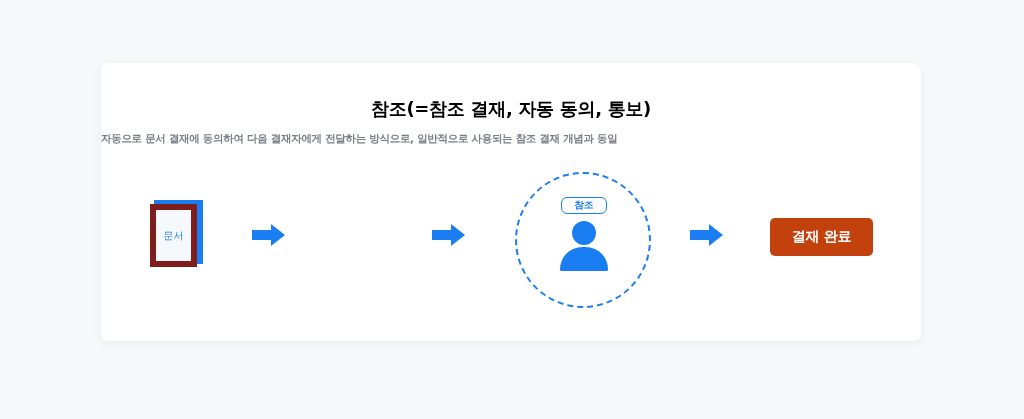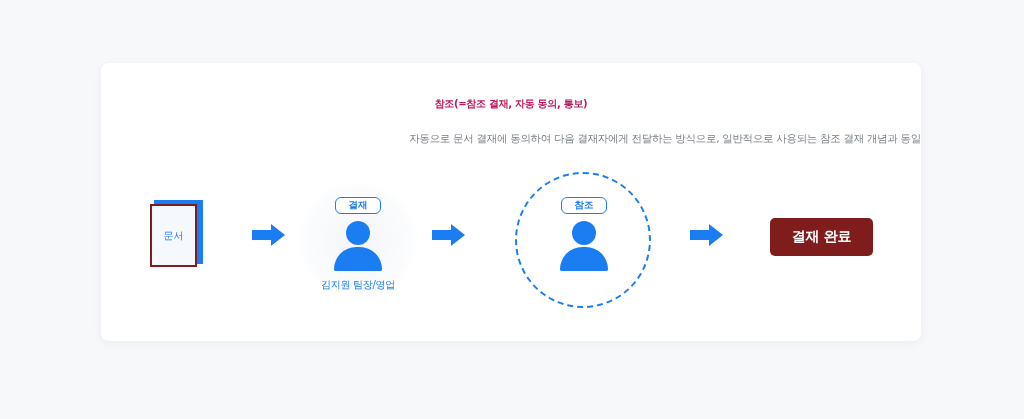--- a/index.html
+++ b/index.html
@@ -5,31 +5,31 @@
   * { box-sizing: border-box; margin: 0; padding: 0; }
   html, body { width: 1024px; height: 419px; background: #f7f8fa; overflow: hidden; }
   body { font-family: "DejaVu Sans", "Liberation Sans", sans-serif; position: relative; }
   .card {
     position: absolute; left: 101px; top: 63px; width: 820px; height: 278px;
     background: #ffffff; border-radius: 8px;
     box-shadow: 0 2px 10px rgba(30, 50, 90, 0.06);
   }
   .title {
     position: absolute; left: 0; right: 0; top: 34px; text-align: center;
-    color: #be185d; font-size: 10px; font-weight: bold; letter-spacing: -0.3px;
+    color: #000000; font-size: 18px; font-weight: bold; letter-spacing: -0.3px;
   }
   .subtitle {
-    position: absolute; left: 0; right: 0; top: 69px; text-align: right;
-    color: #7a7f87; font-size: 10.5px; letter-spacing: -0.3px;
+    position: absolute; left: 0; right: 0; top: 69px; text-align: left;
+    color: #7a7f87; font-size: 10.5px; letter-spacing: -0.3px; font-weight: bold;
   }
   .doc { position: absolute; left: 48px; top: 135px; width: 56px; height: 70px; }
   .doc .back { position: absolute; left: 5px; top: 2px; width: 49px; height: 64px; background: #1a7ef2; }
   .doc .front {
     position: absolute; left: 1px; top: 6px; width: 47px; height: 63px;
-    background: #f5f8fc; border: 2px solid #7f1d1d;
+    background: #f5f8fc; border: 6px solid #7f1d1d;
     display: flex; align-items: center; justify-content: center;
     color: #1a7ef2; font-size: 10px;
   }
   .arrow { position: absolute; width: 34px; height: 22px; }
   .arrow .shaft { position: absolute; left: 0; top: 6px; width: 20px; height: 10px; background: #1a7ef2; }
   .arrow .head {
     position: absolute; left: 19px; top: 0; width: 0; height: 0;
     border-top: 11px solid transparent; border-bottom: 11px solid transparent;
     border-left: 14px solid #1a7ef2;
   }
@@ -52,21 +52,21 @@
   .person .body-c {
     position: absolute; left: 0; top: 26px; width: 48px; height: 24px;
     background: #1a7ef2; border-radius: 24px 24px 2px 2px;
   }
   .node-label {
     position: absolute; left: 0; right: 0; top: 107px; text-align: center;
     color: #1a7ef2; font-size: 10px; letter-spacing: -0.3px;
   }
   .done-btn {
     position: absolute; left: 669px; top: 155px; width: 103px; height: 38px;
-    background: #7f1d1d; border-radius: 5px; color: #fff; font-size: 14px; font-weight: bold;
+    background: #c2410c; border-radius: 5px; color: #fff; font-size: 14px; font-weight: bold;
     display: flex; align-items: center; justify-content: center; letter-spacing: -0.3px;
   }
 </style>
 </head>
 <body>
 
 <div class="card">
   <div class="title">참조(=참조 결재, 자동 동의, 통보)</div>
   <div class="subtitle">자동으로 문서 결재에 동의하여 다음 결재자에게 전달하는 방식으로, 일반적으로 사용되는 참조 결재 개념과 동일</div>
 
@@ -75,29 +75,20 @@
     <div class="front">
       <span>문서</span>
     </div>
   </div>
 
   <div class="arrow" style="left:151px; top:161px;">
     <div class="shaft"></div>
       <div class="head"></div>
   </div>
 
-  <div class="node" style="left:187px; top:108px;">
-    <div class="halo"></div>
-    <div class="badge">결재</div>
-    <div class="person">
-      <div class="head-c"></div>
-        <div class="body-c"></div>
-    </div>
-    <div class="node-label">김지원 팀장/영업</div>
-  </div>
 
   <div class="arrow" style="left:331px; top:161px;">
     <div class="shaft"></div>
       <div class="head"></div>
   </div>
 
   <div class="node" style="left:413px; top:108px;">
     <div class="dashed"></div>
     <div class="badge">참조</div>
     <div class="person">

